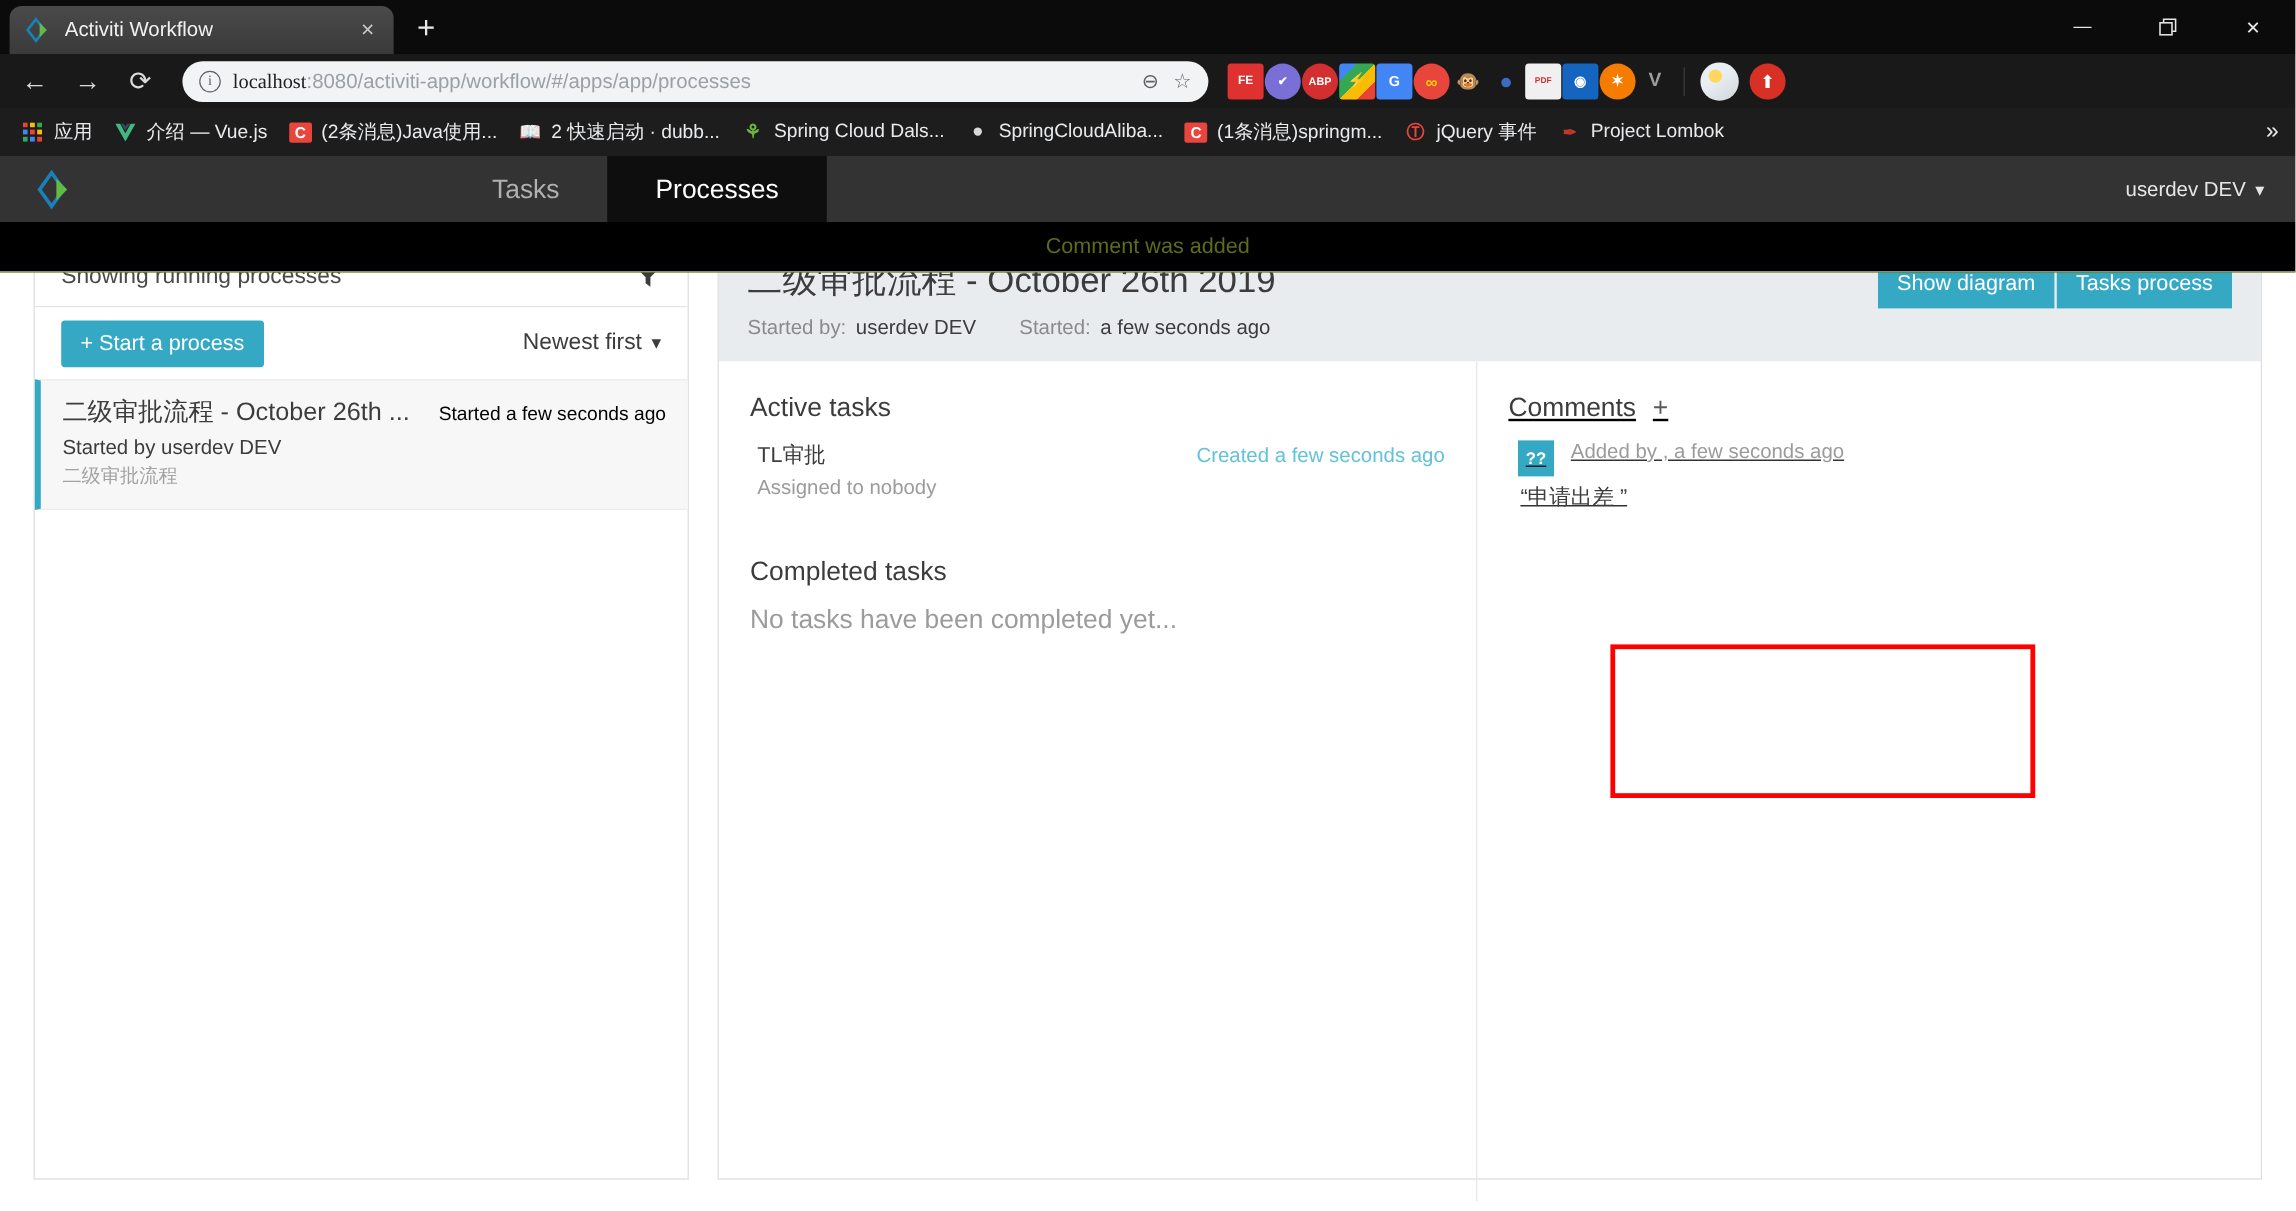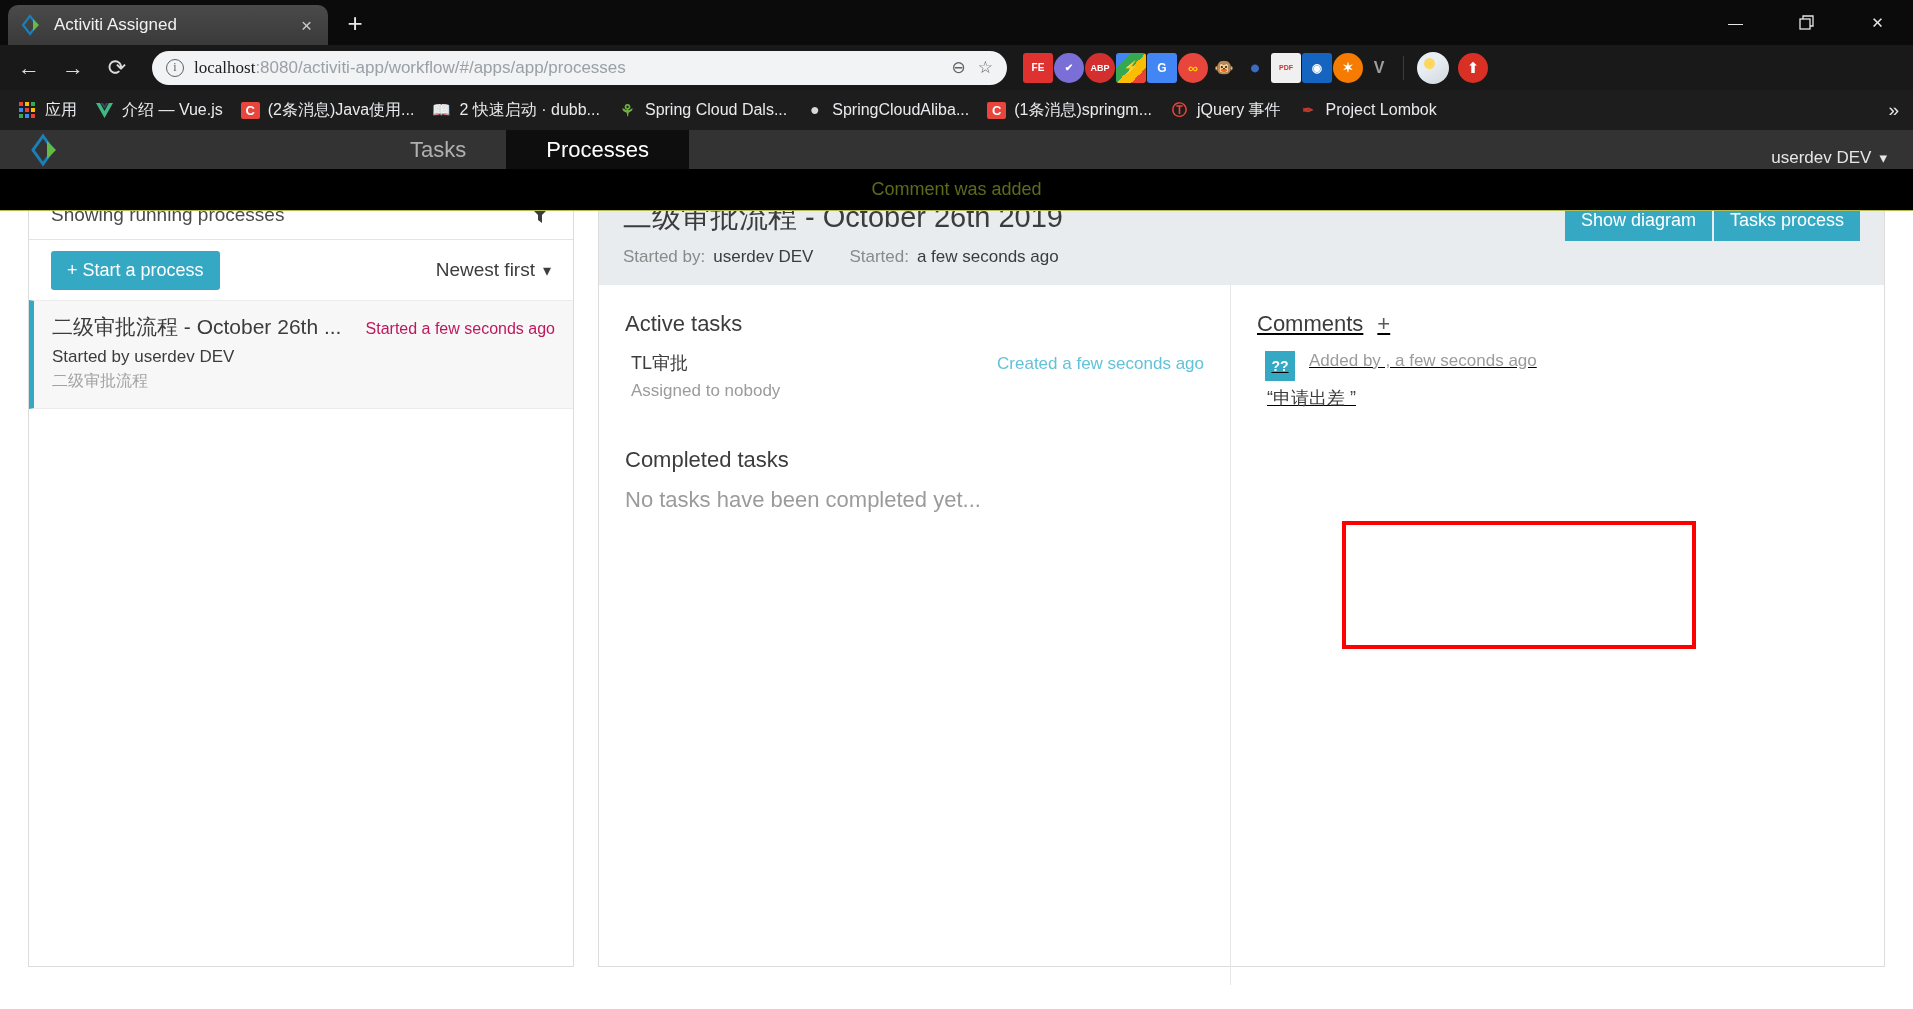--- a/index.html
+++ b/index.html
@@ -93,21 +93,21 @@
   .bm {
     display: flex; align-items: center; height: 30px; padding: 0 8px;
     color: #e8eaed; font-size: 16px; white-space: nowrap; cursor: pointer; border-radius: 4px;
   }
   .bm-ico { width: 19px; height: 19px; margin-right: 8px; flex: 0 0 19px;
     display:flex; align-items:center; justify-content:center; font-size: 13px; font-weight: bold; }
   .bm-overflow { position: absolute; right: 14px; color: #e8eaed; font-size: 19px; cursor: pointer; }
 
   
   .app-header {
-    height: 39px; background: #333333; display: flex; align-items: stretch; position: relative;
+    height: 55px; background: #333333; display: flex; align-items: stretch; position: relative;
   }
   .app-logo { width: 90px; display: flex; align-items: center; justify-content: center; }
   .app-tabs { display: flex; align-items: stretch; margin-left: 280px; }
   .app-tab {
     padding: 0 40px; display: flex; align-items: center; justify-content: center;
     color: #b0b0b0; font-size: 22px; cursor: pointer;
   }
   .app-tab.active { background: #0e0e0e; color: #ffffff; position: relative; }
   .app-tab.active::after {
     content:''; position: absolute; bottom: -11px; left: 50%; margin-left: -11px;
@@ -153,21 +153,21 @@
   .proc-item {
     border-left: 5px solid #35a9c4; background: #f7f7f7;
     padding: 12px 18px 16px 18px; cursor: pointer;
     border-top: 1px solid #ececec; border-bottom: 1px solid #ececec;
   }
   .proc-top { display: flex; align-items: baseline; justify-content: space-between; }
   .proc-title {
     font-size: 21px; color: #3c3c3c; white-space: nowrap; overflow: hidden;
     text-overflow: ellipsis; max-width: 300px;
   }
-  .proc-when { color: #be185d; font-size: 16px; white-space: nowrap; }
+  .proc-when { color: #000000; font-size: 16px; white-space: nowrap; }
   .proc-sub { font-size: 17px; color: #3c3c3c; margin-top: 6px; }
   .proc-sub2 { font-size: 16px; color: #a3a3a3; margin-top: 4px; }
 
   
   .detail-panel {
     position: absolute; left: 598px; top: 12px; right: 28px; bottom: 12px;
     border: 1px solid #dcdcdc; background: #fff;
   }
   .detail-head {
     background: #e8ecef; padding: 16px 24px 18px 24px; position: relative; min-height: 88px;
@@ -218,21 +218,21 @@
 
   <div class="titlebar">
     <div class="tab-strip">
       <div class="tab">
         <span class="tab-favicon">
           <svg width="22" height="22" viewBox="0 0 22 22">
             <polygon points="10,2 17,11 10,20 3,11" fill="none" stroke="#1b7fb8" stroke-width="2.2"></polygon>
             <polygon points="13,5 19,11 13,17" fill="#62bb46"></polygon>
           </svg>
         </span>
-        <span class="tab-title">Activiti Assigned</span>
+        <span class="tab-title">Activiti Workflow</span>
         <span class="tab-close">×</span>
       </div>
       <div class="new-tab">+</div>
     </div>
     <div class="win-controls">
       <div class="win-btn">—</div>
       <div class="win-btn">
         <svg width="16" height="16" viewBox="0 0 16 16">
           <rect x="1" y="4" width="10" height="10" fill="none" stroke="#e6e6e6" stroke-width="1.3"></rect>
           <path d="M4 4 V1 H14 V11 H11" fill="none" stroke="#e6e6e6" stroke-width="1.3"></path>

